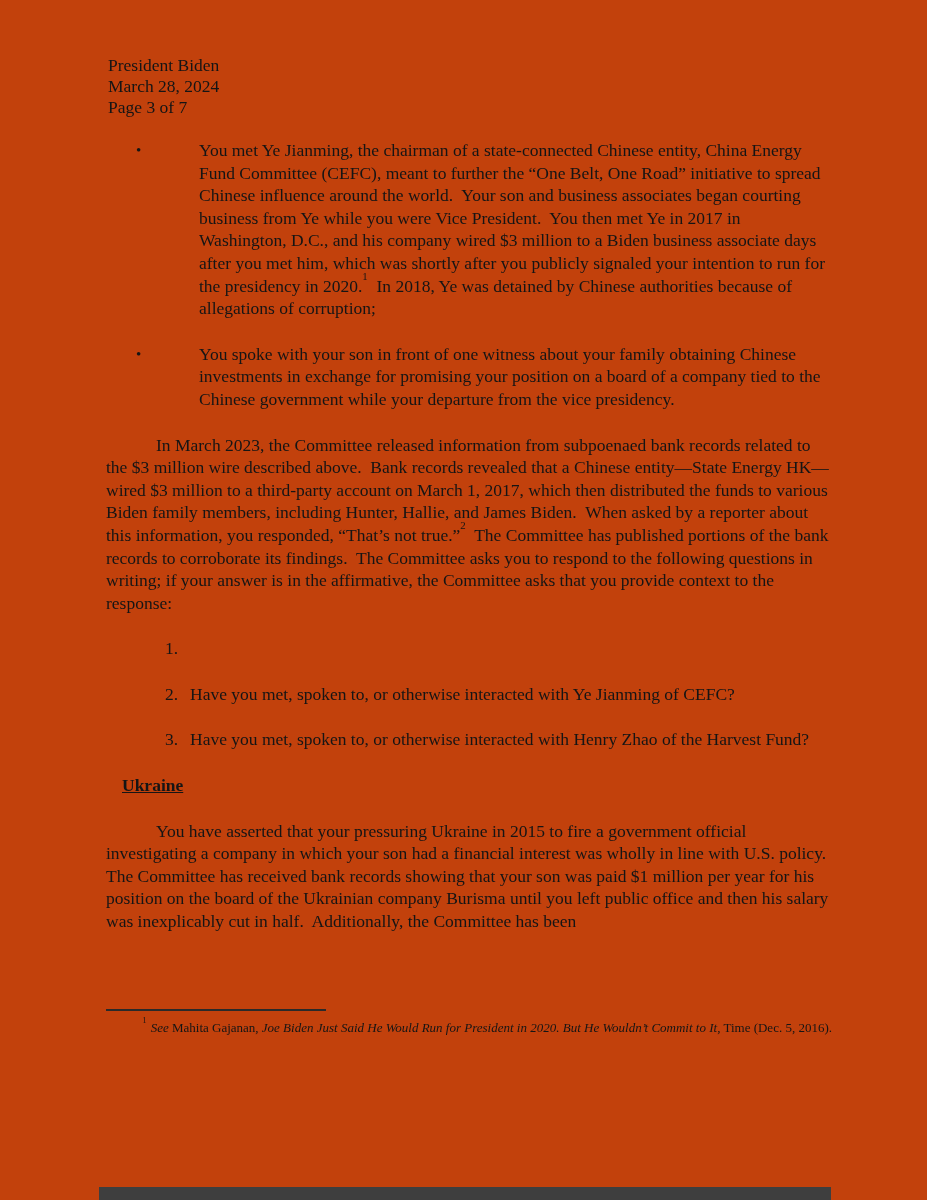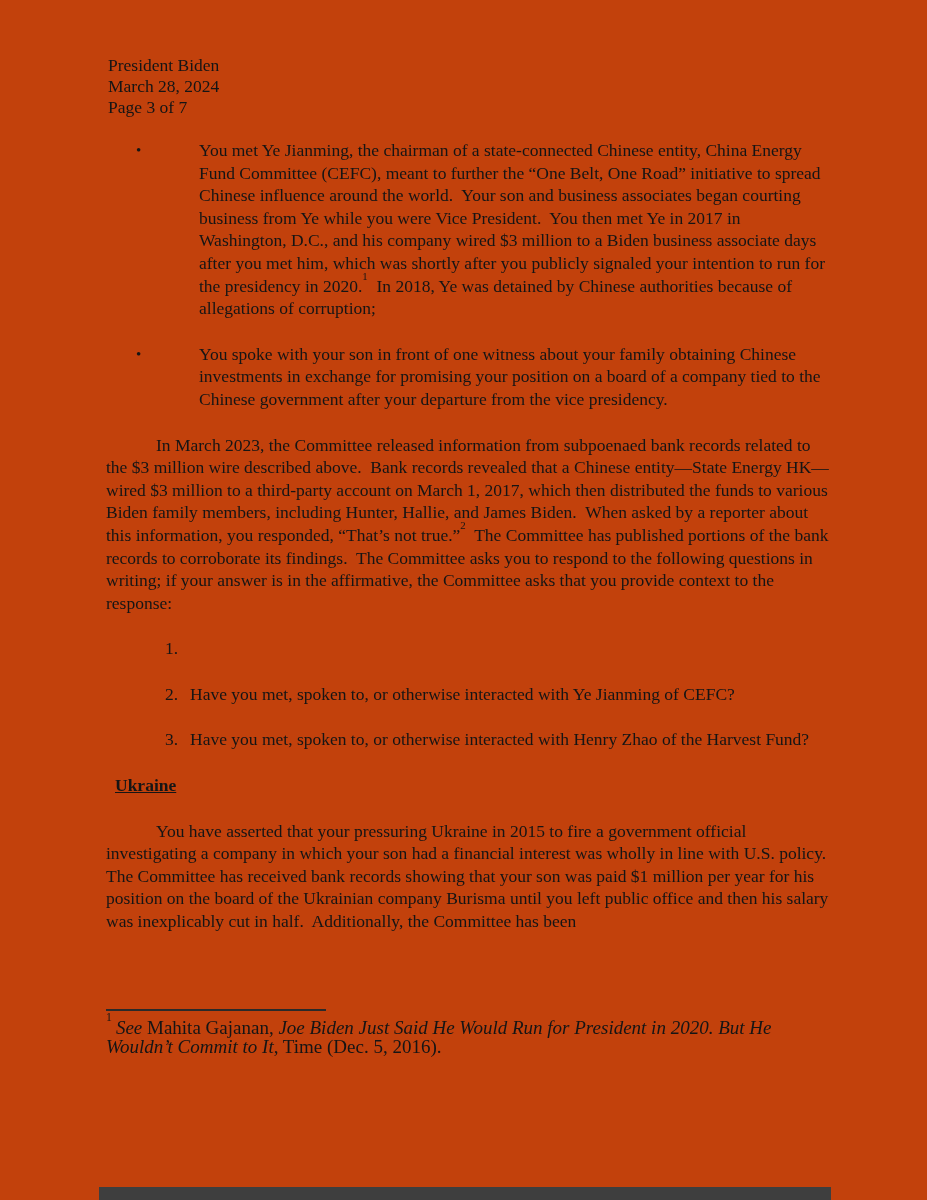--- a/index.html
+++ b/index.html
@@ -46,37 +46,38 @@
     line-height: 22.6px;
   }
   .bullet-text { white-space: pre-wrap; margin-left: 36px; }
   .numbered-item {
     display: flex;
     padding-left: 59px;
     margin: 0 0 23px 0;
   }
   .item-number { flex: none; width: 25px; }
   .item-text { white-space: pre-wrap; }
-  .section-heading { margin: 0 0 23px 9px; white-space: pre-wrap; }
+  .section-heading { margin: 0 0 23px 16px; white-space: pre-wrap; }
   .run-i { font-style: italic; }
   .run-b { font-weight: bold; }
   .run-u { text-decoration: underline; }
   sup.fn-ref, sup.fn-marker {
     font-size: 0.62em;
     position: relative;
     top: -0.45em;
     line-height: 0;
   }
   .footnotes {
     position: absolute;
     left: 106px;
     top: 1004px;
     width: 726px;
-    font-size: 19px;
+    font-size: 13px;
     line-height: 19.2px;
+    text-align: right;
   }
   .footnote-rule {
     width: 220px;
     border-top: 2px solid #2a2a2a;
     margin: 5px 0 7px 0;
     height: 0;
   }
   .footnote { margin: 0; white-space: pre-wrap; }
   .footnote sup.fn-marker { margin-right: 4px; }
   .bottom-bar {
@@ -93,21 +94,21 @@
 
 <div class="page">
   <div class="header"><div class="header-line">President Biden</div><div class="header-line">March 28, 2024</div><div class="header-line">Page 3 of 7</div></div>
   <div class="content">
       <div class="bullet-item">
         <span class="bullet-glyph">•</span>
         <div class="bullet-text"><span class="run">You met Ye Jianming, the chairman of a state-connected Chinese entity, China Energy Fund Committee (CEFC), meant to further the “One Belt, One Road” initiative to spread Chinese influence around the world.  Your son and business associates began courting business from Ye while you were Vice President.  You then met Ye in 2017 in Washington, D.C., and his company wired $3 million to a Biden business associate days after you met him, which was shortly after you publicly signaled your intention to run for the presidency in 2020.</span><sup class="fn-ref">1</sup><span class="run">  In 2018, Ye was detained by Chinese authorities because of allegations of corruption;</span></div>
       </div>
       <div class="bullet-item">
         <span class="bullet-glyph">•</span>
-        <div class="bullet-text"><span class="run">You spoke with your son in front of one witness about your family obtaining Chinese investments in exchange for promising your position on a board of a company tied to the Chinese government after your departure from the vice presidency.</span></div>
+        <div class="bullet-text"><span class="run">You spoke with your son in front of one witness about your family obtaining Chinese investments in exchange for promising your position on a board of a company tied to the Chinese government while your departure from the vice presidency.</span></div>
       </div>
       <div class="para"><span class="run">In March 2023, the Committee released information from subpoenaed bank records related to the $3 million wire described above.  Bank records revealed that a Chinese entity—State Energy HK—wired $3 million to a third-party account on March 1, 2017, which then distributed the funds to various Biden family members, including Hunter, Hallie, and James Biden.  When asked by a reporter about this information, you responded, “That’s not true.”</span><sup class="fn-ref">2</sup><span class="run">  The Committee has published portions of the bank records to corroborate its findings.  The Committee asks you to respond to the following questions in writing; if your answer is in the affirmative, the Committee asks that you provide context to the response:</span></div>
       <div class="numbered-item">
         <span class="item-number">1.</span>
       </div>
       <div class="numbered-item">
         <span class="item-number">2.</span>
         <div class="item-text"><span class="run">Have you met, spoken to, or otherwise interacted with Ye Jianming of CEFC?</span></div>
       </div>
       <div class="numbered-item">

